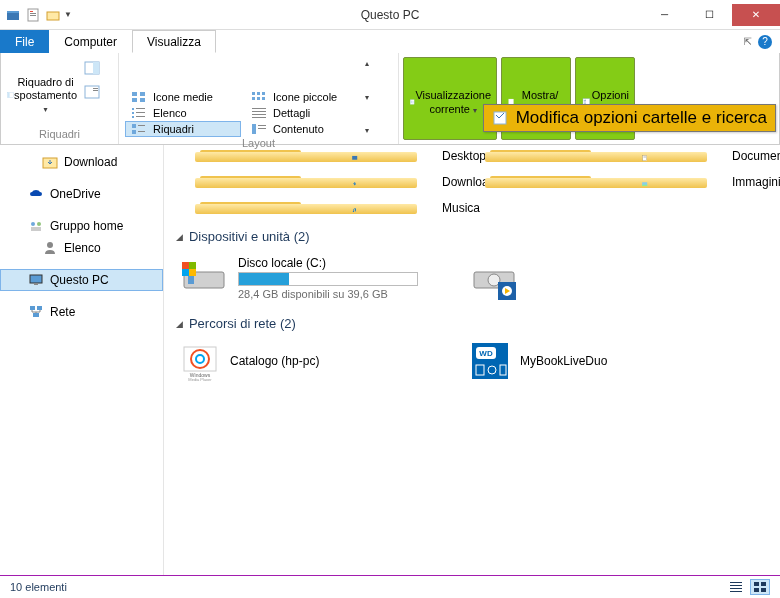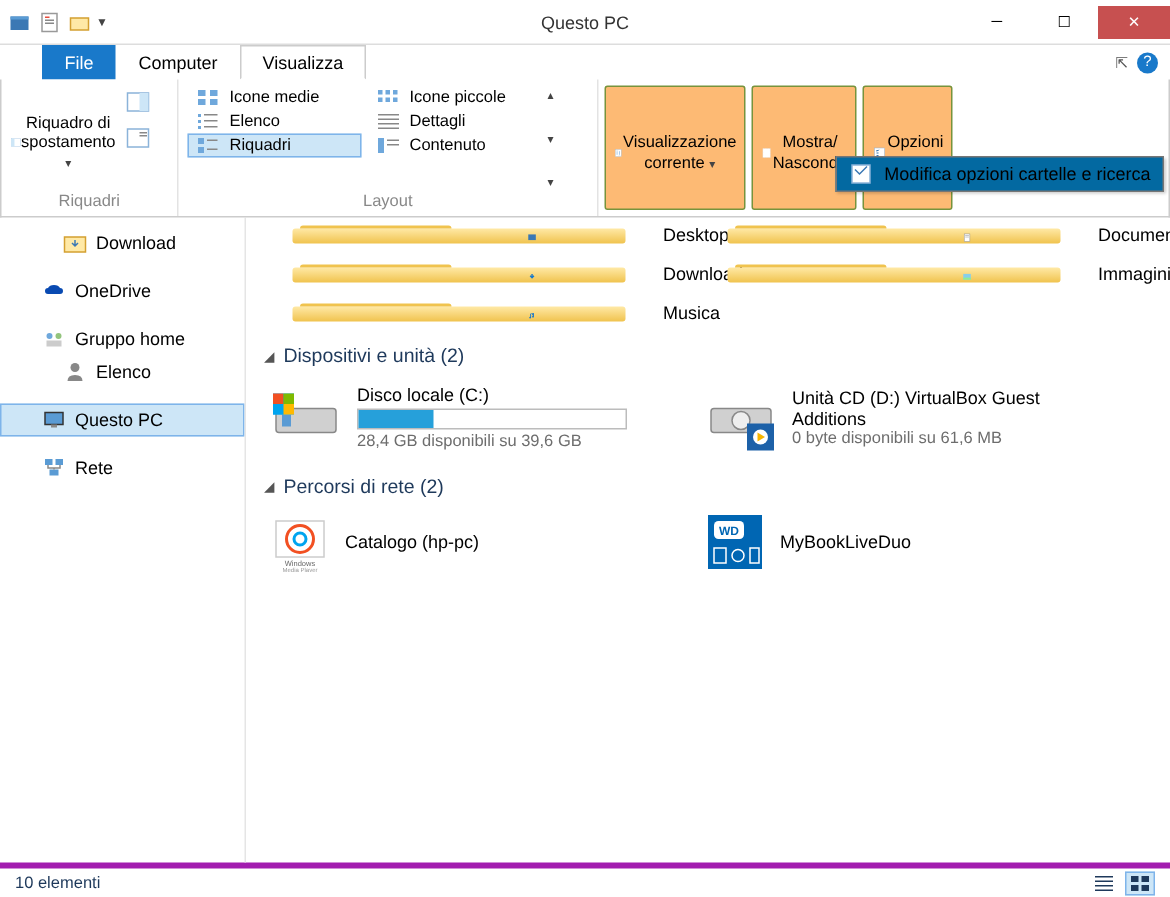--- a/index.html
+++ b/index.html
@@ -8,46 +8,46 @@
 
 .titlebar { height: 30px; background: #fff; display: flex; align-items: center; position: relative; border-bottom: 1px solid #ddd; }
 .titlebar .qat { display: flex; gap: 2px; align-items: center; padding-left: 4px; }
 .titlebar .qat-icon { width: 18px; height: 18px; display: flex; align-items: center; justify-content: center; }
 .titlebar .title { position: absolute; left: 50%; transform: translateX(-50%); font-size: 12px; color: #333; }
 .titlebar .winctrl { margin-left: auto; display: flex; }
 .titlebar .winctrl div { width: 45px; height: 22px; display: flex; align-items: center; justify-content: center; font-size: 10px; }
 .titlebar .winctrl .close { background: #c75050; color: #fff; width: 48px; }
 
 
-.tabrow { height: 23px; display: flex; align-items: stretch; background: #fff; position: relative; margin-left: 28px; }
+.tabrow { height: 23px; display: flex; align-items: stretch; background: #fff; position: relative; }
 .tabrow .tab { padding: 0 14px; display: flex; align-items: center; border: 1px solid transparent; font-size: 12px; cursor: pointer; }
 .tabrow .tab.file { background: #1979ca; color: #fff; }
 .tabrow .tab.active { border: 1px solid #ccc; border-bottom-color: #fff; background: #fff; }
 .tabrow .right { margin-left: auto; display: flex; align-items: center; gap: 6px; padding-right: 8px; }
 .help-icon { width: 14px; height: 14px; border-radius: 50%; background: #1979ca; color: #fff; display: flex; align-items: center; justify-content: center; font-size: 10px; }
 
 
 .ribbon { display: flex; border: 1px solid #ccc; border-top: none; height: 92px; background: #fff; position: relative; }
 .ribbon-group { border-right: 1px solid #e3e3e3; padding: 4px 6px 2px; display: flex; flex-direction: column; }
 .ribbon-group-body { flex: 1; display: flex; gap: 4px; }
 .ribbon-group-label { text-align: center; font-size: 11px; color: #888; height: 14px; }
 .big-btn { display: flex; flex-direction: row; align-items: center; justify-content: flex-end; width: 70px; padding-top: 4px; cursor: pointer; }
 .big-btn .icon { width: 32px; height: 32px; }
 .big-btn .lbl { font-size: 11px; text-align: center; line-height: 1.2; margin-top: 2px; }
 .small-col { display: flex; flex-direction: column; gap: 2px; }
 .small-btn { width: 22px; height: 22px; display: flex; align-items: center; justify-content: center; cursor: pointer; }
 
-.layout-list { display: flex; flex-direction: column; }
+.layout-list { display: flex; flex-direction: column; margin-top: 32px; }
 .layout-item { display: flex; align-items: center; gap: 6px; padding: 2px 6px; width: 116px; cursor: pointer; font-size: 11px; }
 .layout-item.selected { background: #cde6f7; border: 1px solid #7eb4ea; padding: 1px 5px; }
 .layout-icon { width: 16px; height: 12px; display: flex; }
 
-.active-group { border: 1px solid #77933c; background: #fdba74; border-radius: 2px; padding: 3px 5px 1px; margin: 2px; }
-
-.tooltip { position: absolute; background: #0369a1; border: 1px solid #767676; padding: 3px 8px; font-size: 12px; right: 4px; top: 104px; box-shadow: 1px 1px 2px rgba(0,0,0,0.2); display: flex; align-items: center; gap: 8px; z-index: 10; }
+.active-group { border: 1px solid #77933c; background: #84cc16; border-radius: 2px; padding: 3px 5px 1px; margin: 2px; }
+
+.tooltip { position: absolute; background: #eab308; border: 1px solid #767676; padding: 3px 8px; font-size: 17px; right: 4px; top: 104px; box-shadow: 1px 1px 2px rgba(0,0,0,0.2); display: flex; align-items: center; gap: 8px; z-index: 10; }
 
 
 .content { display: flex; height: 430px; }
 .sidebar { width: 164px; border-right: 1px solid #e5e5e5; padding-top: 6px; overflow: hidden; }
 .side-item { display: flex; align-items: center; gap: 6px; padding: 3px 0 3px 42px; font-size: 12px; cursor: pointer; }
 .side-item.l0 { padding-left: 28px; margin-top: 10px; }
 .side-item.selected { background: #cde6f7; border: 1px solid #7eb4ea; padding: 2px 0 2px 27px; }
 .side-icon { width: 16px; height: 16px; }
 
 .main { flex: 1; padding: 0 12px; overflow: auto; }
@@ -59,21 +59,21 @@
 .tile-name { font-size: 12px; }
 .tile-sub { font-size: 11px; color: #6d6d6d; }
 
 .section-hdr { color: #1e395b; font-size: 13px; display: flex; align-items: center; gap: 6px; margin: 10px 0 6px; }
 .section-hdr .tri { font-size: 9px; color: #555; }
 
 .progress { width: 180px; height: 14px; border: 1px solid #bcbcbc; background: #fff; margin: 2px 0; }
 .progress-fill { height: 100%; background: #26a0da; }
 
 
-.statusbar { height: 23px; border-top: 4px solid #a21caf; display: flex; align-items: center; padding: 0 10px; font-size: 11px; color: #1e395b; }
+.statusbar { height: 23px; border-top: 1px solid #a21caf; display: flex; align-items: center; padding: 0 10px; font-size: 11px; color: #1e395b; }
 .statusbar .views { margin-left: auto; display: flex; gap: 4px; }
 .view-btn { width: 20px; height: 16px; border: 1px solid transparent; display: flex; align-items: center; justify-content: center; cursor: pointer; }
 .view-btn.active { border-color: #7eb4ea; background: #cde6f7; }
 
 
 .folder { width: 100%; height: 100%; position: relative; }
 .folder::before { content: ""; position: absolute; inset: 18% 6% 8% 6%; background: linear-gradient(#ffe9a6, #f0c34e); border-radius: 2px; }
 .folder::after { content: ""; position: absolute; top: 8%; left: 8%; width: 40%; height: 14%; background: #f0c34e; border-radius: 2px 2px 0 0; }
 .folder .ov { position: absolute; bottom: 10%; right: 8%; width: 45%; height: 45%; z-index: 2; }
 
@@ -400,24 +400,20 @@
           </div>
       </div>
       <div class="tile">
         <svg class="tile-icon" viewBox="0 0 48 48">
             <rect x="4" y="18" width="40" height="16" rx="2" fill="#d0d0d0" stroke="#888"></rect>
             <circle cx="24" cy="26" r="6" fill="#eee" stroke="#888"></circle>
             <rect x="28" y="28" width="18" height="18" fill="#1d61a8"></rect>
             <circle cx="37" cy="37" r="5" fill="#fff"></circle>
             <path d="M35 34 L35 40 L40 37 Z" fill="#f7b500"></path>
           </svg>
-        <div class="tile-body">
-            <div class="tile-name">Unità CD (D:) VirtualBox Guest Additions</div>
-            <div class="tile-sub">0 byte disponibili su 61,6 MB</div>
-          </div>
       </div>
     </div>
 
     <div class="section-hdr">
         <span class="tri">◢</span>
         <span>Percorsi di rete (2)</span>
       </div>
     <div class="tile-row">
       <div class="tile">
         <svg class="tile-icon sm" viewBox="0 0 40 40">

